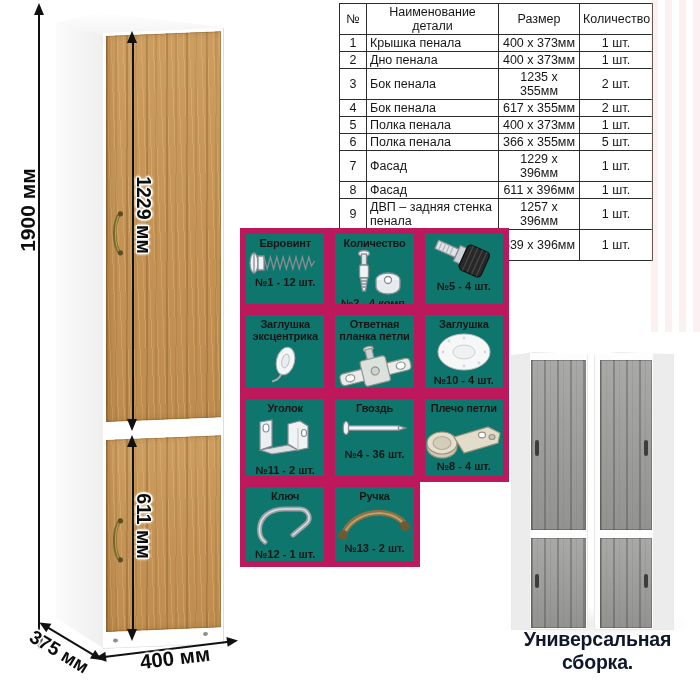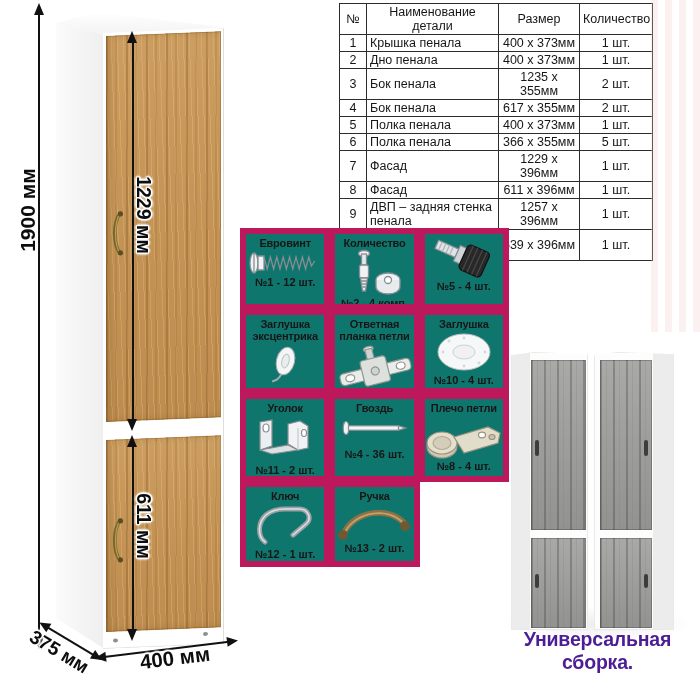--- a/index.html
+++ b/index.html
@@ -73,21 +73,21 @@
   .ucab.rgt{left:99px;width:80px;background:linear-gradient(90deg,#fdfdfd 0 59px,#ececec 59px);}
   .gdoor{position:absolute;
     background:
       repeating-linear-gradient(90deg, rgba(62,62,62,.32) 0 2px, rgba(0,0,0,0) 2px 6px,
         rgba(125,125,125,.24) 6px 7px, rgba(0,0,0,0) 7px 13px),
       linear-gradient(180deg,#a9a9a7,#929290);
     box-shadow:inset 0 0 0 1px rgba(40,40,40,.3);}
   .uhandle{position:absolute;width:3.5px;height:16px;background:#3d3d3d;border-radius:2px;}
   .udot{position:absolute;bottom:-3px;width:4px;height:3px;background:#555;border-radius:50%;}
   .uni-label{position:absolute;left:0;top:280px;width:205px;text-align:center;
-             font-size:19.5px;font-weight:bold;color:#4c1d95;letter-spacing:-0.2px;}
+             font-size:19.5px;font-weight:bold;color:#0f172a;letter-spacing:-0.2px;}
 
   .artifact{position:absolute;left:651px;top:0;width:49px;height:332px;
     background:repeating-linear-gradient(90deg, rgba(243,203,203,.28) 0 7px, rgba(255,255,255,0) 7px 14px);}
 </style>
 </head>
 <body>
 
 <div class="page">
 
   <div>

